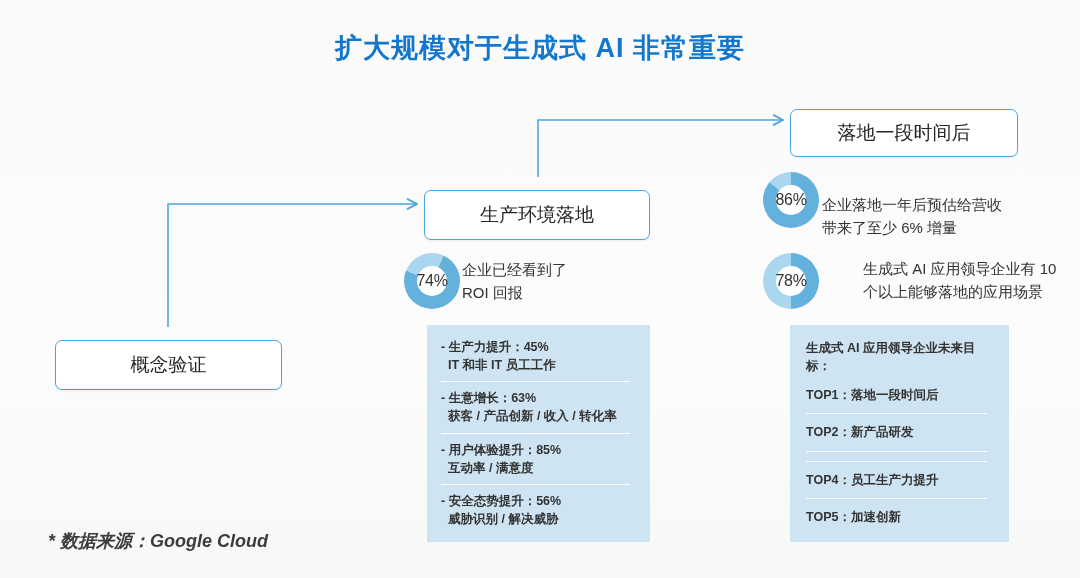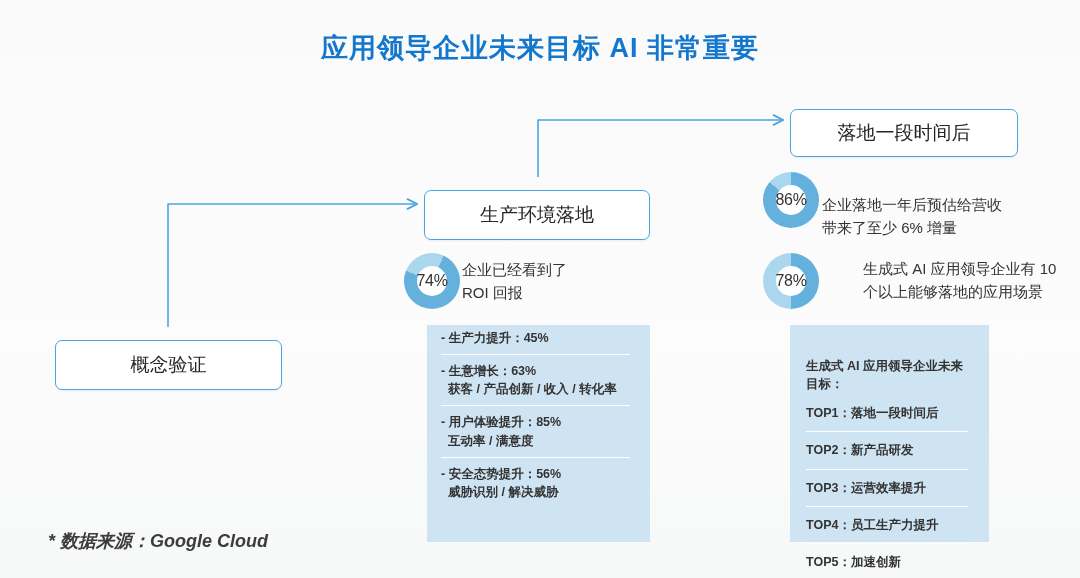--- a/index.html
+++ b/index.html
@@ -41,37 +41,37 @@
   .stat-text{
     position:absolute;font-size:15px;font-weight:500;color:#333;line-height:1.55;width:250px;
   }
   .t74{left:462px;top:258px;}
   .t86{left:822px;top:193px;}
   .t50{left:863px;top:257px;}
   .panel{
     position:absolute;background:#cfe4f2;color:#333;box-sizing:border-box;
     font-size:12.5px;font-weight:600;line-height:1.45;
   }
-  .panel-left{left:427px;top:325px;width:223px;height:217px;padding:4px 14px;}
-  .panel-right{left:790px;top:325px;width:199px;height:217px;padding:32px 16px;}
+  .panel-left{left:427px;top:325px;width:223px;height:217px;padding:13px 14px;}
+  .panel-right{left:790px;top:325px;width:219px;height:217px;padding:14px 16px;}
   .stat-item .sub{padding-left:7px;}
   .divider{border:none;border-top:1px solid rgba(255,255,255,.95);margin:7px 0;width:97%;margin-left:0;}
   .panel-right .divider{margin:9px 0;}
   .rp-header{margin-bottom:11px;}
   .footnote{
     position:absolute;left:48px;top:529px;font-size:18px;font-style:italic;
     font-weight:600;color:#3c3c3c;
   }
 </style>
 </head>
 <body>
 
 <div id="canvas">
 
-  <div class="title">应用领导企业未来目标 AI 非常重要</div>
+  <div class="title">扩大规模对于生成式 AI 非常重要</div>
 
   <svg class="conn-svg">
     <defs>
       <marker id="arrow" viewBox="0 0 10 10" refX="8" refY="5" markerWidth="7.5" markerHeight="7.5" orient="auto-start-reverse">
         <path d="M1,1 L9,5 L1,9" fill="none" stroke="#4ba6de" stroke-width="1.6" stroke-linecap="round" stroke-linejoin="round"></path>
       </marker>
     </defs>
     <polyline points="168,327 168,204 416,204" fill="none" stroke="#4ba6de" stroke-width="1.6" stroke-linejoin="round" marker-end="url(#arrow)"></polyline>
     <polyline points="538,177 538,120 782,120" fill="none" stroke="#4ba6de" stroke-width="1.6" stroke-linejoin="round" marker-end="url(#arrow)"></polyline>
   </svg>
@@ -106,20 +106,21 @@
     <span class="pct">78%</span>
   </div>
   <div class="stat-text t50">
     <div>生成式 AI 应用领导企业有 10</div>
     <div>个以上能够落地的应用场景</div>
   </div>
 
   <div class="panel panel-left">
     <div class="stat-item">
       <div>- 生产力提升：45%</div>
+      <div class="sub">IT 和非 IT 员工工作</div>
     </div>
     <hr class="divider">
     <div class="stat-item">
       <div>- 生意增长：63%</div>
       <div class="sub">获客 / 产品创新 / 收入 / 转化率</div>
     </div>
     <hr class="divider">
     <div class="stat-item">
       <div>- 用户体验提升：85%</div>
       <div class="sub">互动率 / 满意度</div>
@@ -130,21 +131,20 @@
       <div class="sub">威胁识别 / 解决威胁</div>
     </div>
   </div>
 
   <div class="panel panel-right">
     <div class="rp-header">生成式 AI 应用领导企业未来目标：</div>
     <div>TOP1：落地一段时间后</div>
     <hr class="divider">
     <div>TOP2：新产品研发</div>
     <hr class="divider">
-    <div>TOP3：运营效率提升</div>
     <hr class="divider">
     <div>TOP4：员工生产力提升</div>
     <hr class="divider">
     <div>TOP5：加速创新</div>
   </div>
 
   <div class="footnote">* 数据来源：Google Cloud</div>
 
 </div>
 

